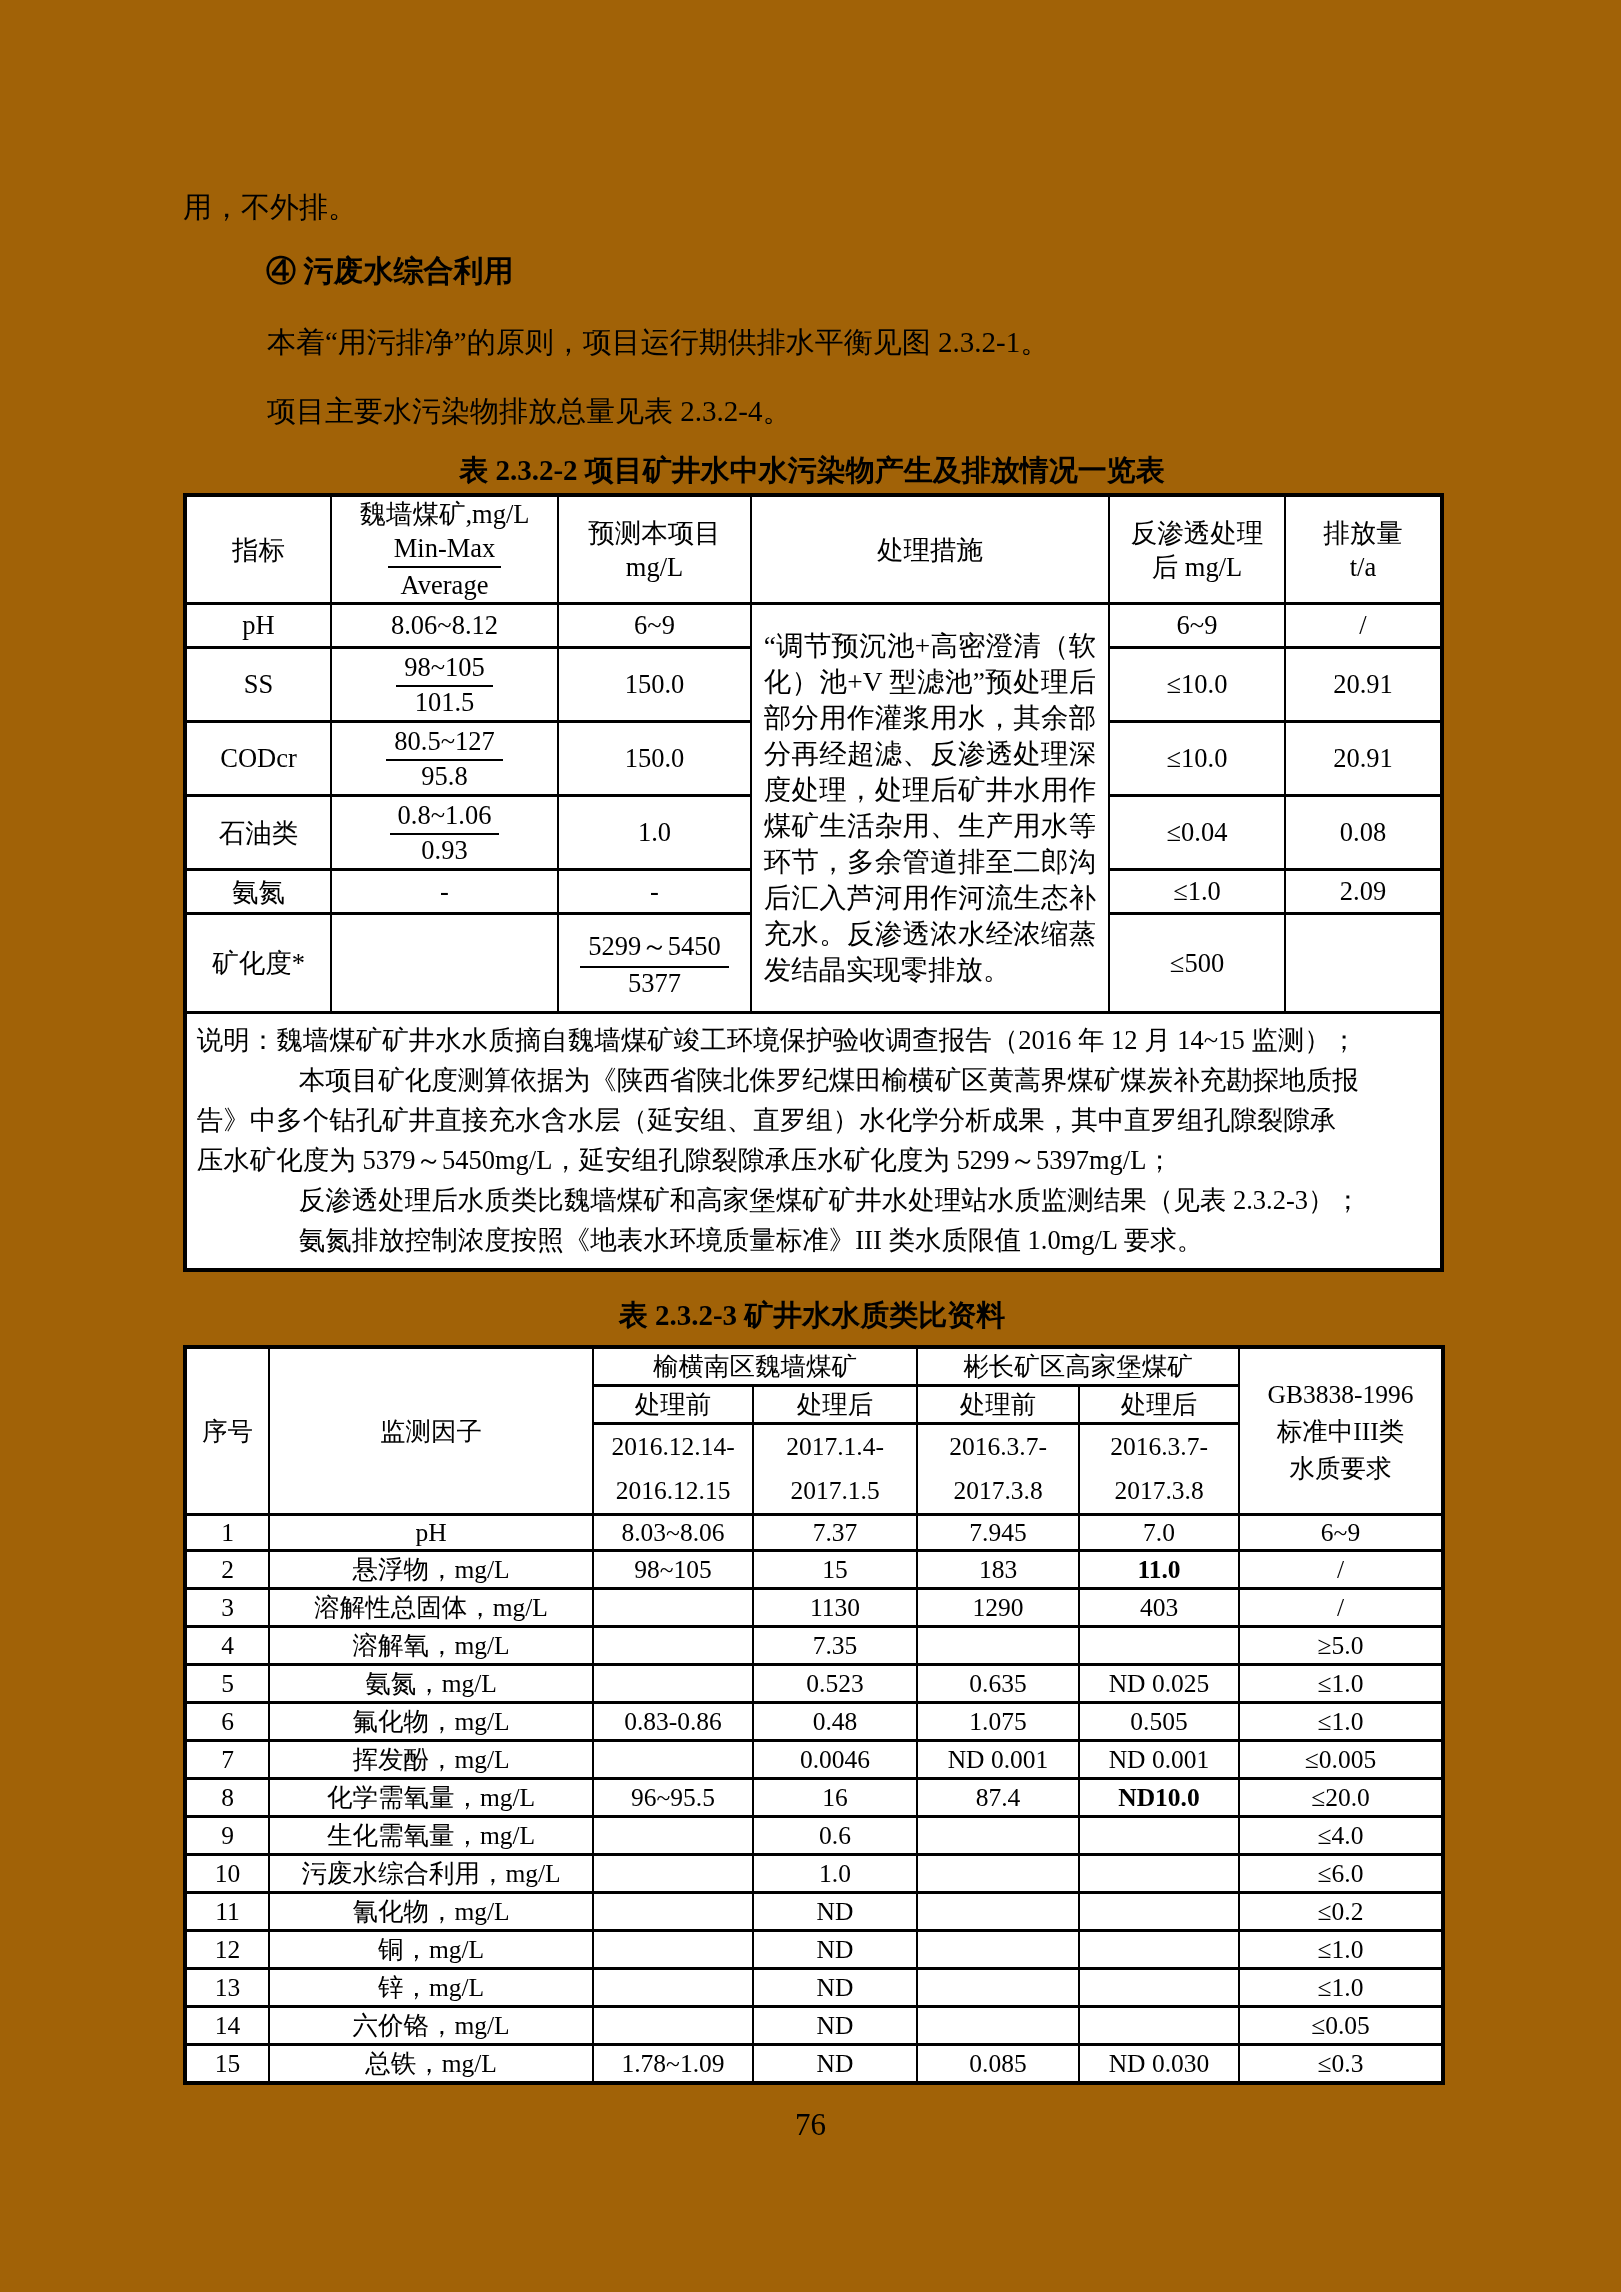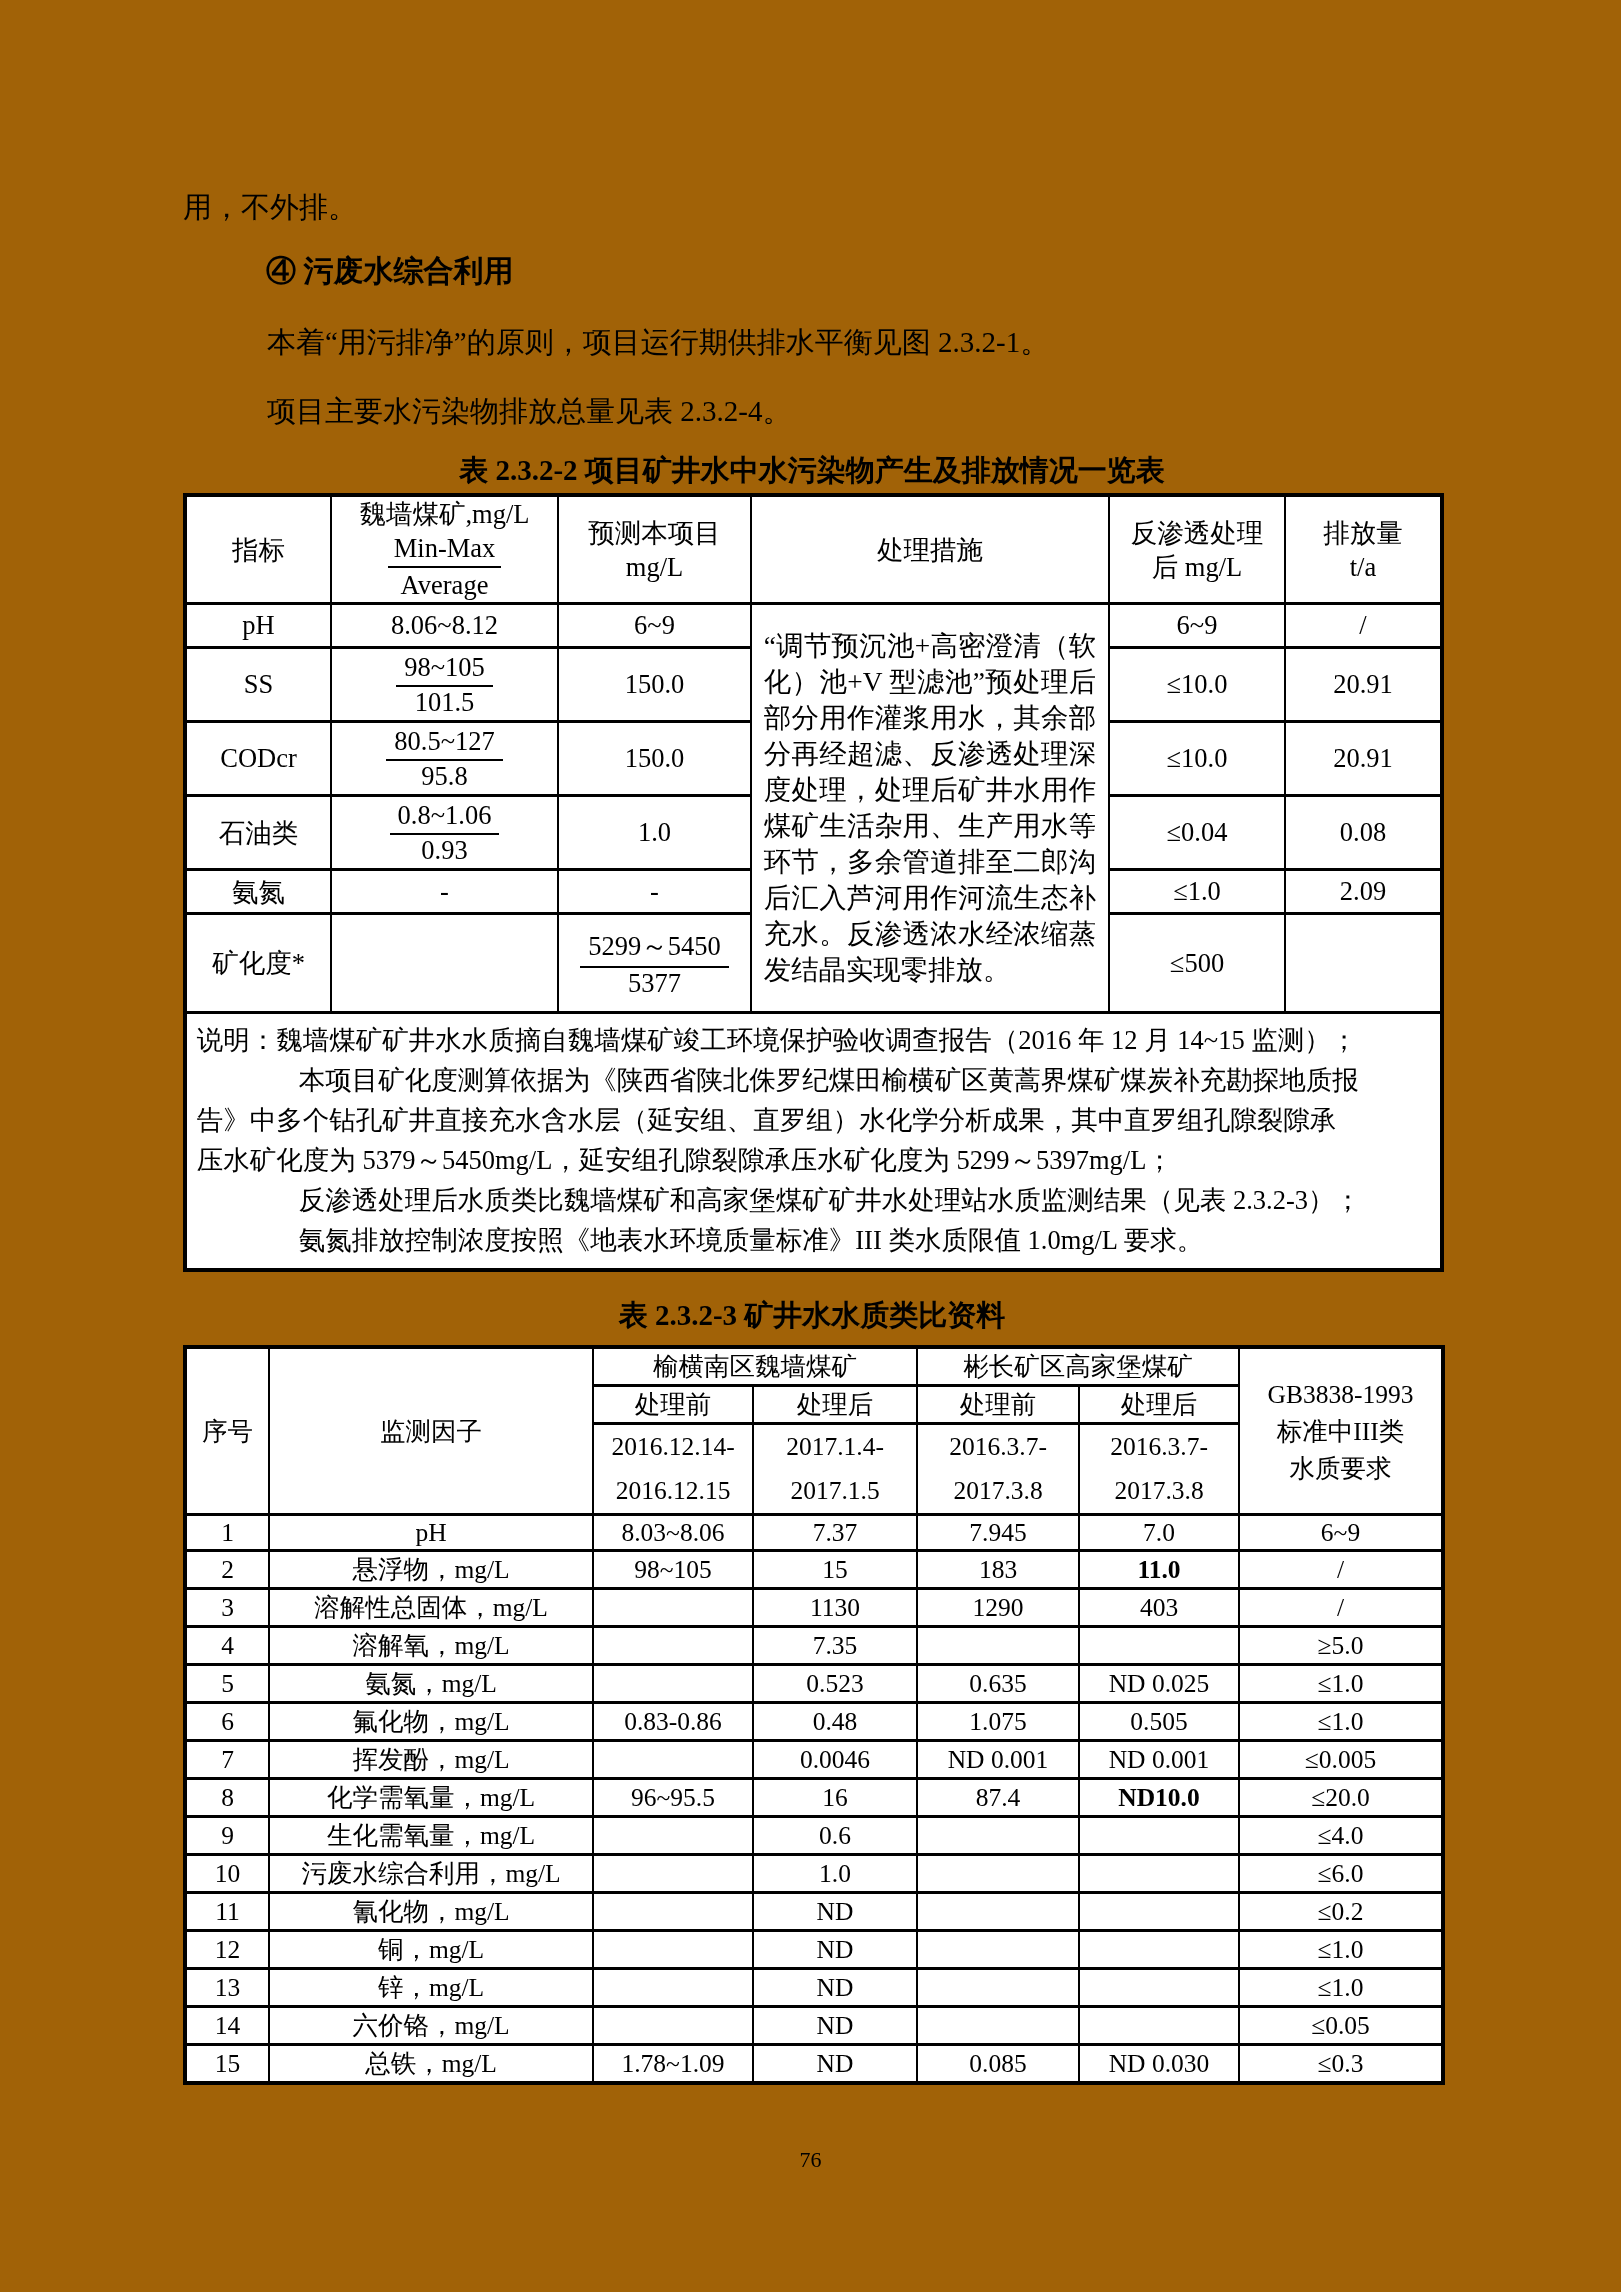--- a/index.html
+++ b/index.html
@@ -12,21 +12,21 @@
     overflow:hidden;
   }
   .abs{position:absolute;}
   .intro{top:188px;left:183px;font-size:29px;}
   .heading{top:251px;left:266px;font-size:30px;font-weight:bold;}
   .para1{top:323px;left:267px;font-size:29px;}
   .para2{top:392px;left:267px;font-size:29px;text-align:center;}
   .t-title{left:183px;width:1258px;text-align:center;font-weight:bold;font-size:29px;}
   .t1-title{top:451px;}
   .t2-title{top:1296px;}
-  .pagenum{top:2107px;left:0;width:1621px;text-align:center;font-size:22px;margin-top:40px;}
+  .pagenum{top:2107px;left:0;width:1621px;text-align:center;font-size:31px;}
 
   table{border-collapse:collapse;table-layout:fixed;background:#fff;}
   .t1{top:493px;left:183px;width:1258px;}
   .t2{top:1345px;left:183px;width:1258px;}
   th,td{
     border-left:2px solid #000;border-right:2px solid #000;
     border-top:3.9px solid #000;border-bottom:3.9px solid #000;
     text-align:center;vertical-align:middle;
     font-weight:normal;
     padding:0 3.9px;
@@ -174,21 +174,21 @@
       <col style="width:162px">
         <col style="width:160px">
         <col style="width:204px">
     </colgroup>
     <thead>
       <tr class="h1">
         <th rowspan="3">序号</th>
         <th rowspan="3">监测因子</th>
         <th colspan="2">榆横南区魏墙煤矿</th>
         <th colspan="2">彬长矿区高家堡煤矿</th>
-        <th rowspan="3" class="pre gb">GB3838-1993
+        <th rowspan="3" class="pre gb">GB3838-1996
 标准中III类
 水质要求</th>
       </tr>
       <tr class="h2">
         <th>处理前</th>
         <th>处理后</th>
         <th>处理前</th>
         <th>处理后</th>
       </tr>
       <tr class="h3">

